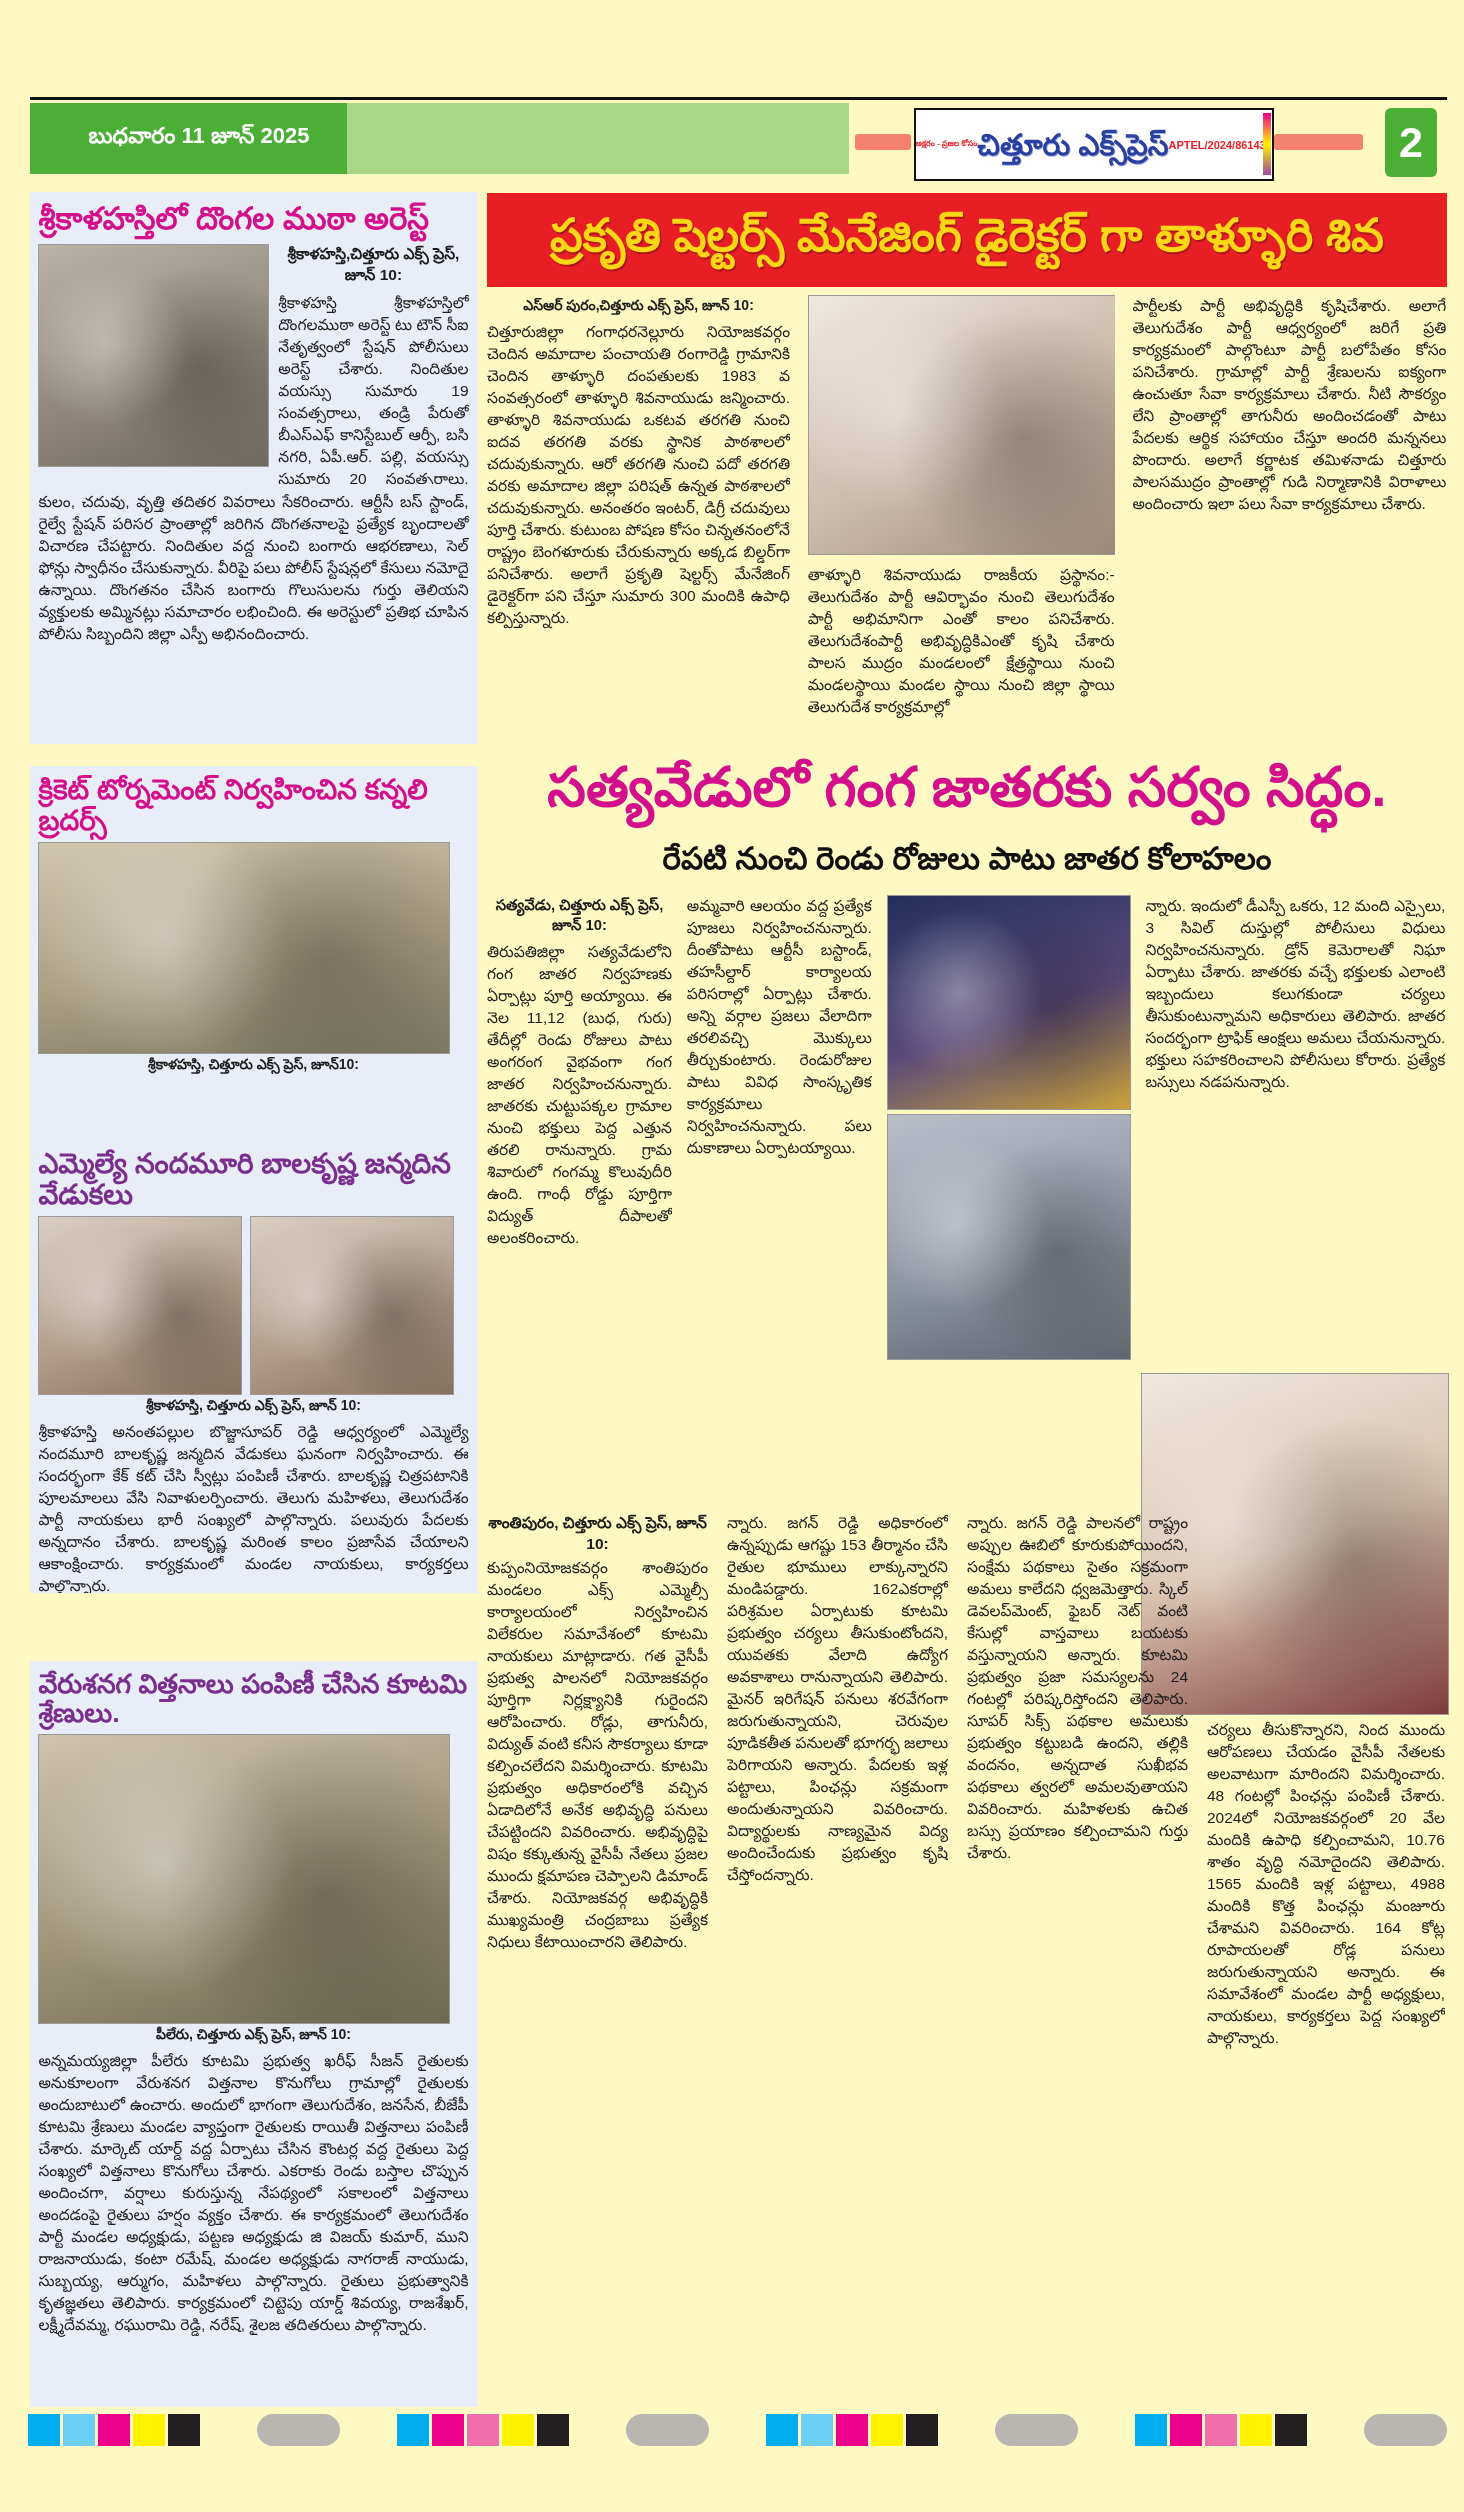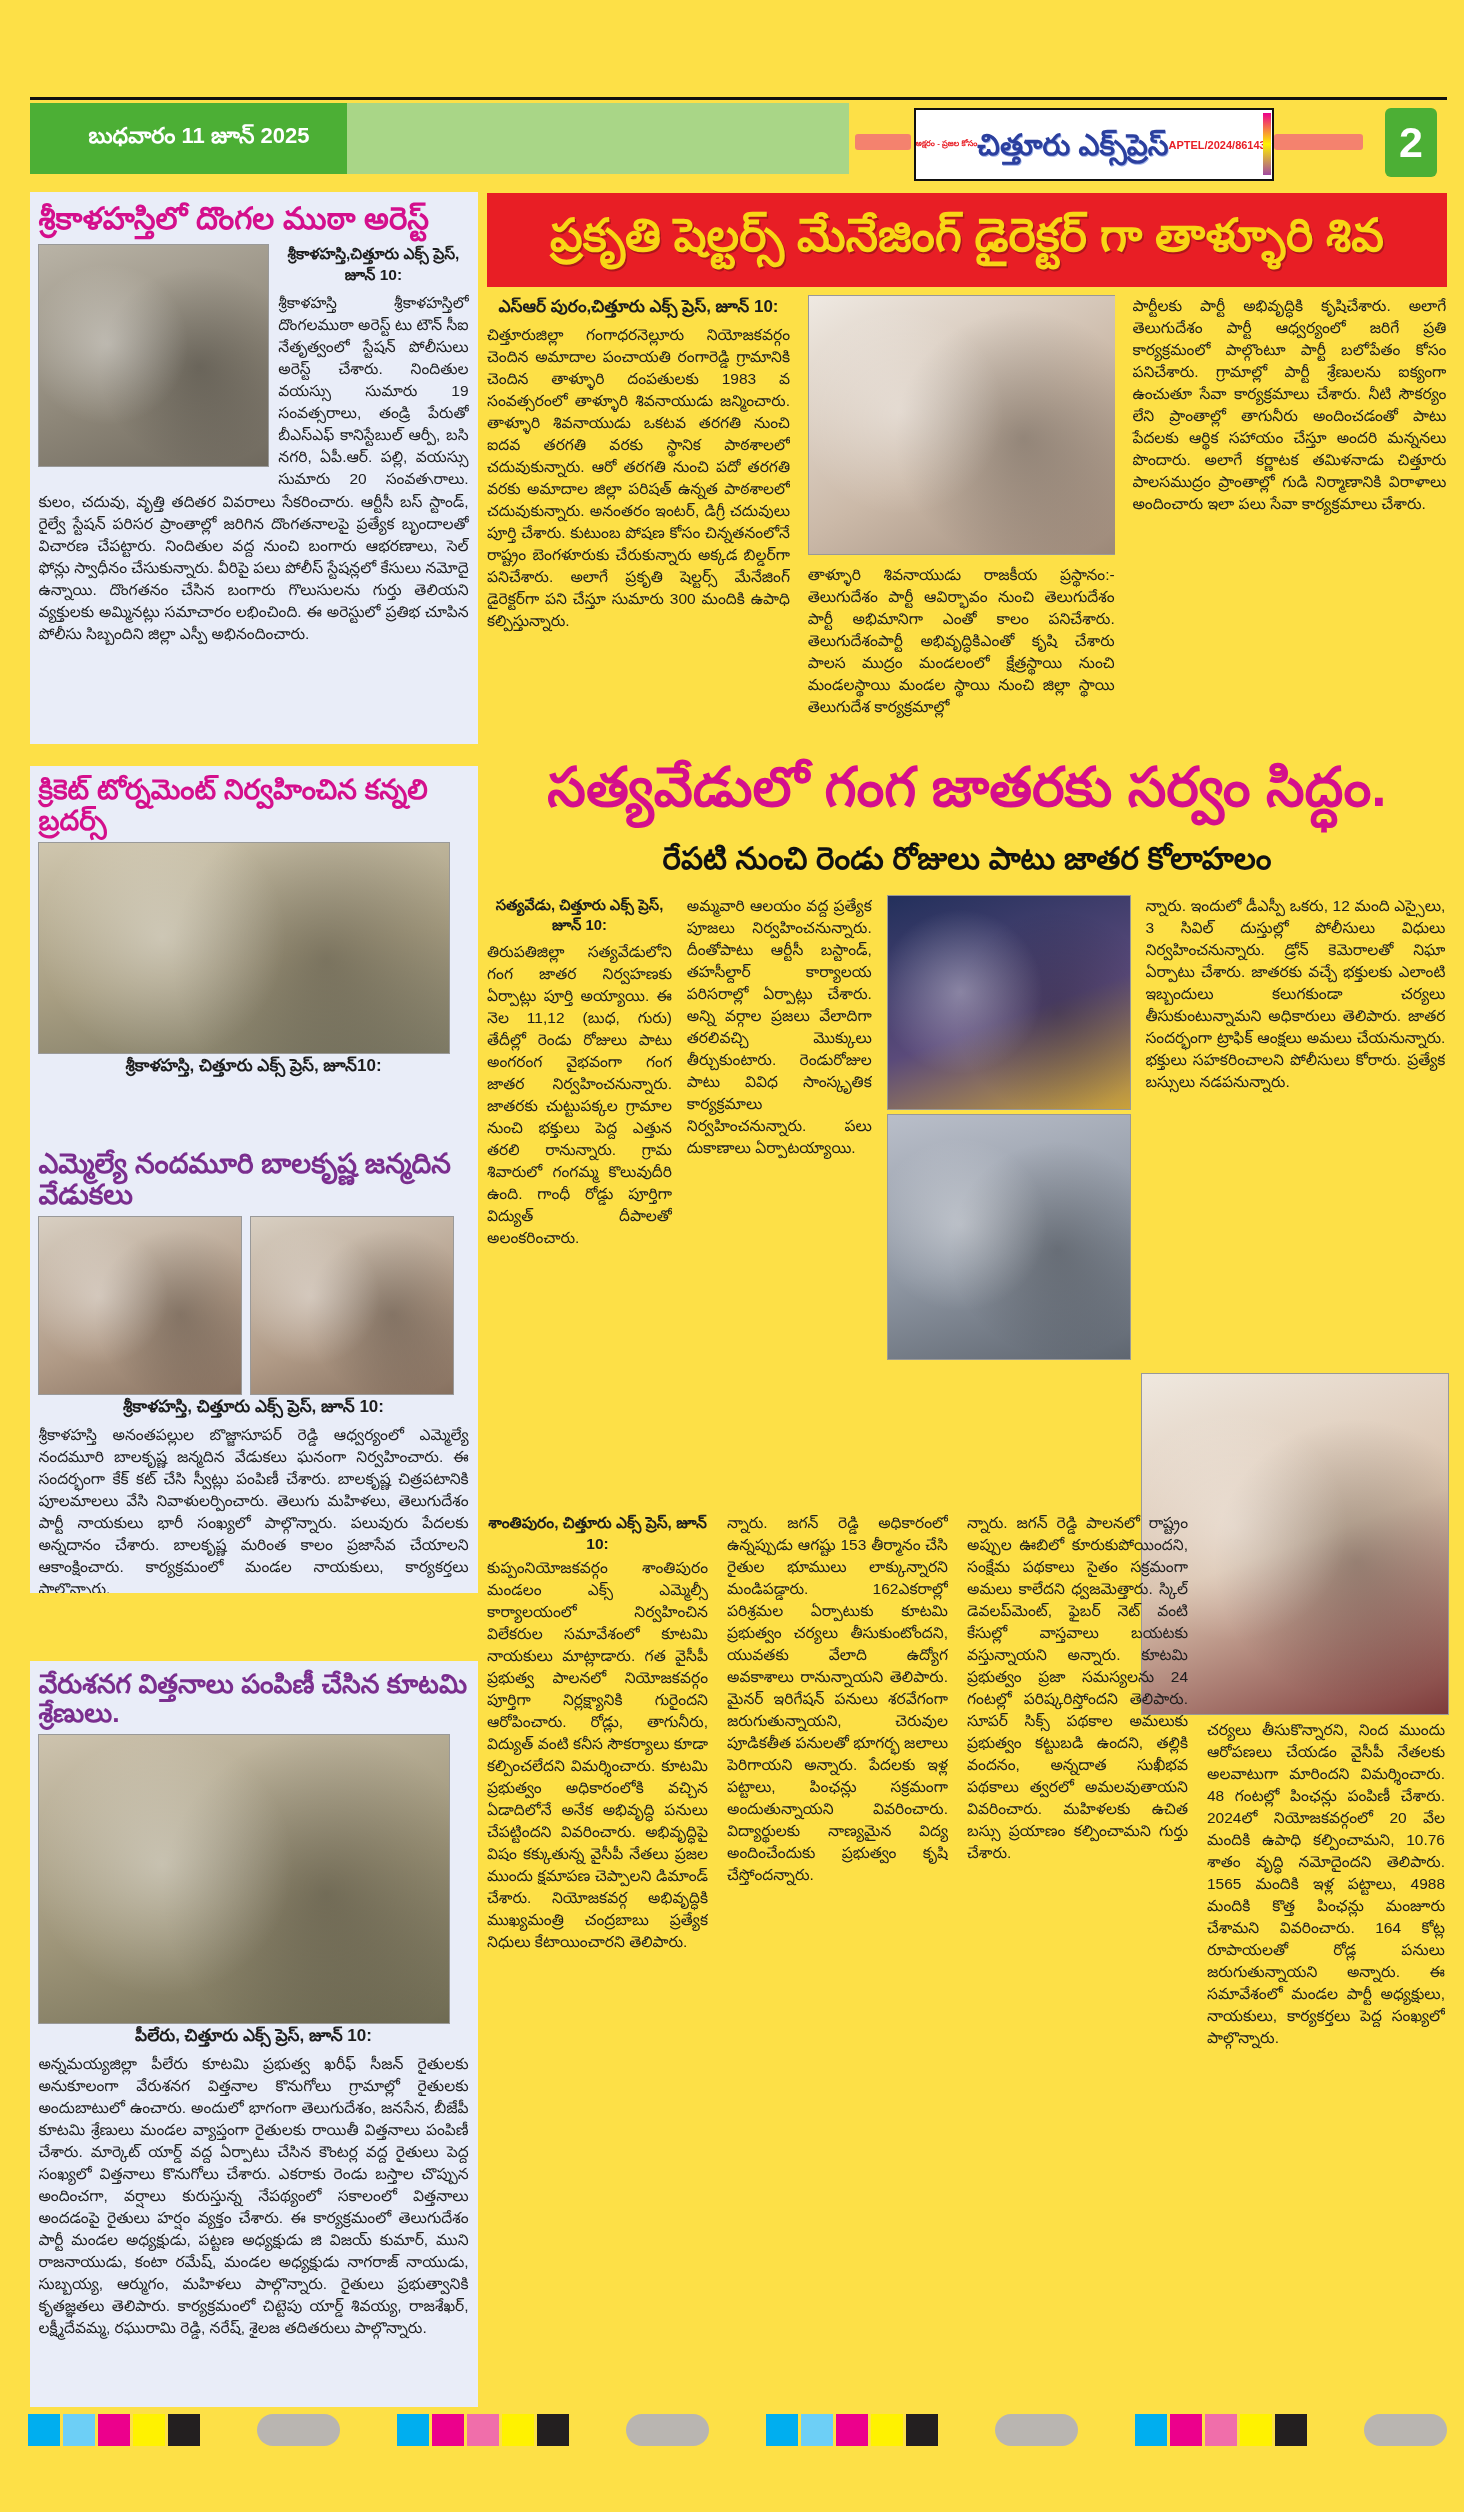--- a/index.html
+++ b/index.html
@@ -1,16 +1,16 @@
 <!DOCTYPE html>
 <html style="--date-bar-green: #4caf35; --date-bar-light: #a9d687; --dash-salmon: #f4826e; --masthead-blue: #2b3f9e; --headline-band-bg: #e81e25; --headline-band-text: #f9d616; --magenta: #d40f8c; --purple: #7a2e8e; --teal-bg: #2e7b67; --teal-text: #f4d81a; --block-bg: #e9edf8;font-size:11.8px"><head>
 <meta charset="utf-8">
 <style>
   html,body{margin:0;padding:0;background:#ffffff;}
-  #page{position:relative;width:1465px;height:2512px;background:#fde047;overflow:hidden;
+  #page{position:relative;width:1465px;height:2512px;background:#fef9c3;overflow:hidden;
         font-family:"Liberation Sans", sans-serif;color:#1c1c1c;}
   .abs{position:absolute;}
   
   #top-rule{left:29.5px;top:97px;width:1417px;height:3px;background:#111;}
   #date-bar{left:29.5px;top:103px;width:819px;height:71px;background:var(--date-bar-light,#a9d687);}
   #date-bar-dark{position:absolute;left:0;top:0;width:317px;height:71px;background:var(--date-bar-green,#4caf35);
         display:flex;align-items:center;justify-content:center;}
   #date-text{color:#fff;font-size:22px;font-weight:bold;white-space:nowrap;padding-left:22px;}
   .dash{background:var(--dash-salmon,#f4826e);height:16px;border-radius:3px;}
   #masthead-box{left:914px;top:108px;width:356px;height:69px;background:#fff;border:2.2px solid #111;
@@ -23,21 +23,21 @@
   #masthead-tagline{color:#e81e25;font-size:9.6px;font-weight:bold;white-space:nowrap;}
   #masthead-strip{position:absolute;right:1.5px;top:3px;width:7.4px;height:62px;
         background:linear-gradient(#ec008c,#fff200,#a24aa0);}
   #page-num-box{left:1385px;top:108px;width:52px;height:69px;background:var(--date-bar-green,#4caf35);
         border-radius:5.9px;display:flex;align-items:center;justify-content:center;position:absolute;}
   #page-num{color:#fff;font-size:43px;font-weight:bold;}
   
   .lav-block{background:var(--block-bg,#e9edf8);position:absolute;left:29.5px;width:448px;padding:7.4px 8.9px;box-sizing:border-box;overflow:hidden;}
   .hl-magenta{color:var(--magenta,#d40f8c);font-weight:bold;}
   .hl-purple{color:var(--purple,#7a2e8e);font-weight:bold;}
-  .dateline{font-weight:bold;font-size:17px;text-align:center;margin:1.5px 0 4.4px 0;}
+  .dateline{font-weight:bold;font-size:14px;text-align:center;margin:1.5px 0 4.4px 0;}
   .body-txt{font-size:15.5px;line-height:1.42;text-align:justify;overflow:hidden;}
   .photo{background:#c9c2b4;position:relative;overflow:hidden;border:0.7px solid #999;}
   .photo::after{content:"";position:absolute;inset:0;
         background:radial-gradient(circle at 30% 45%, rgba(255,255,255,.35), transparent 40%),
                    radial-gradient(circle at 70% 55%, rgba(0,0,0,.25), transparent 50%);}
   .ph-theft{background:linear-gradient(160deg,#b9b3a6,#8d8678 60%,#6f695e);}
   .ph-cricket{background:linear-gradient(170deg,#cfc6ae,#a89e82 55%,#7d7964);}
   .ph-bday{background:linear-gradient(160deg,#d8cfc2,#b09a86 60%,#86705f);}
   .ph-seeds{background:linear-gradient(165deg,#cdc3ae,#9d9478 55%,#6e6a52);}
   .ph-shelters{background:linear-gradient(150deg,#efe9e2,#cbb9a8 55%,#9c8878);}

